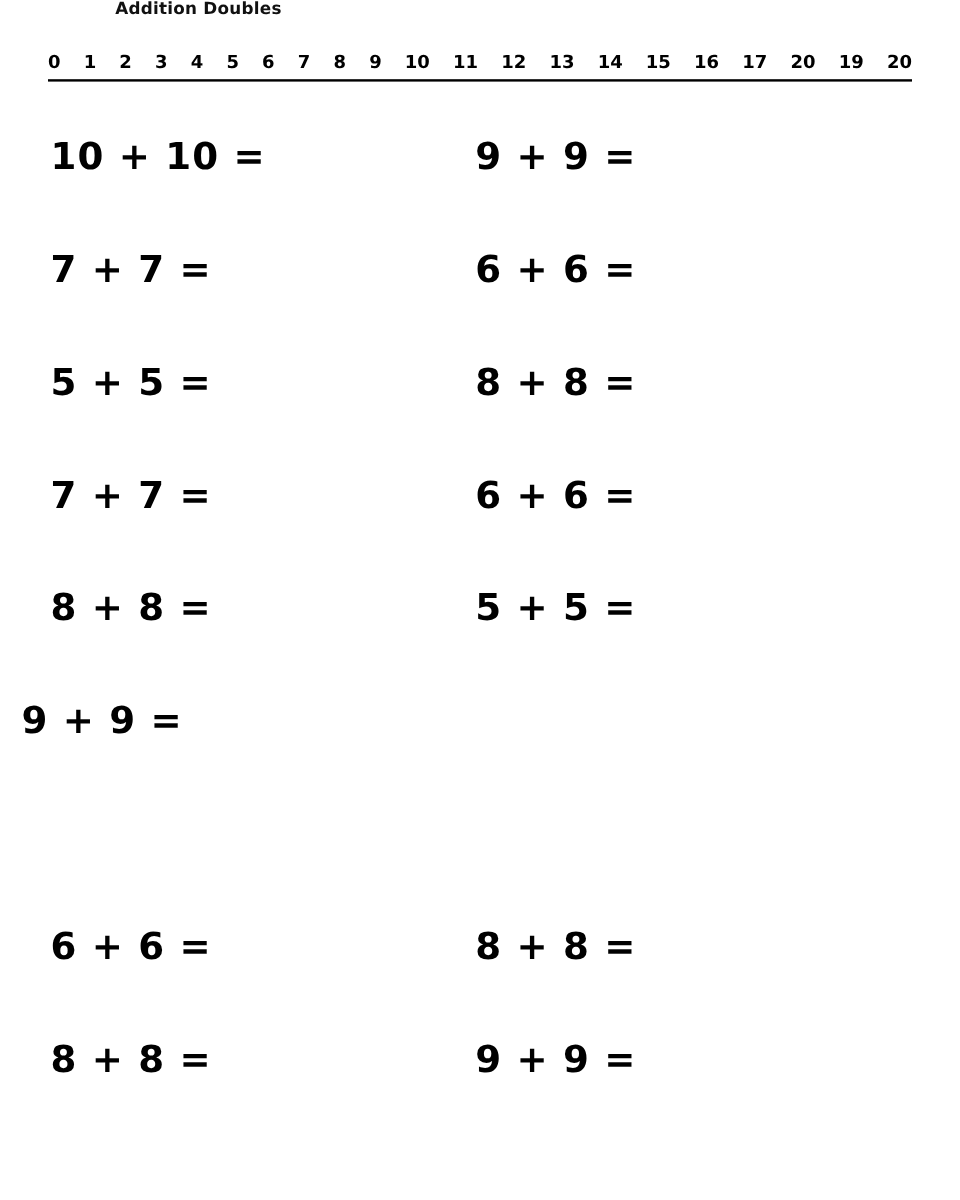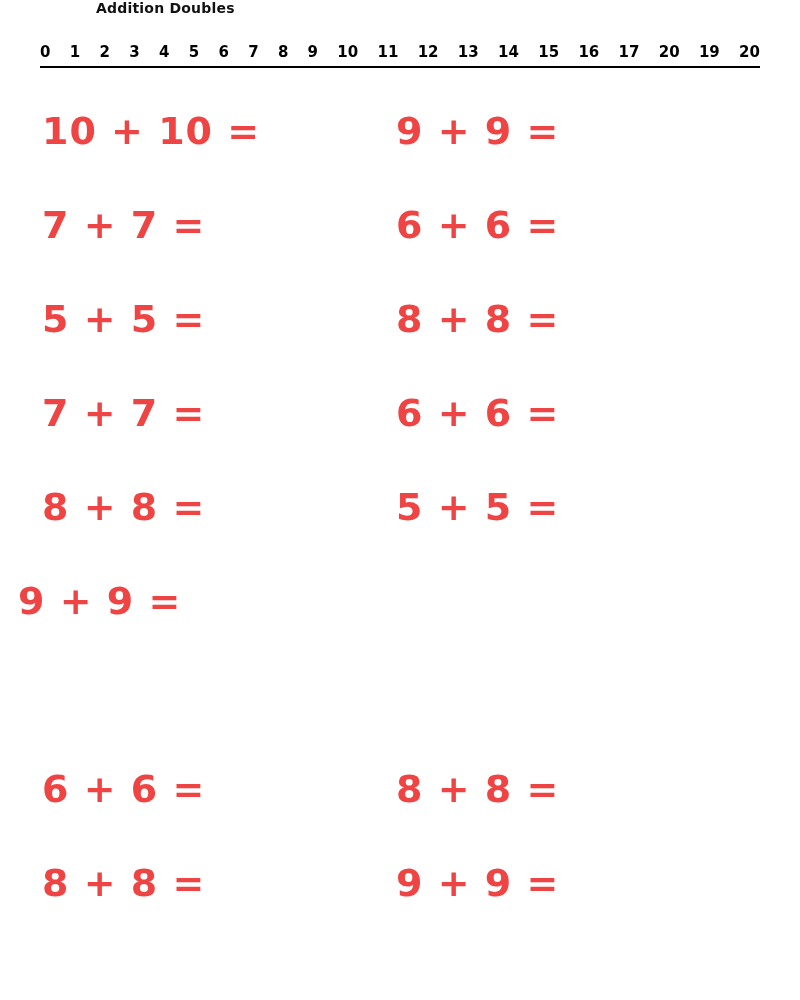--- a/index.html
+++ b/index.html
@@ -68,23 +68,23 @@
     left: 0;
     width: 800px;
   }
   .row {
     display: flex;
     height: 94px;
     align-items: center;
   }
   .cell {
     font-family: "DejaVu Sans", sans-serif;
-    font-size: 38px;
+    font-size: 31px;
     font-weight: 600;
-    color: #ef4444;
+    color: #000000;
     letter-spacing: 1px;
     white-space: nowrap;
   }
   .cell.left {
     width: 378px;
     padding-left: 42px;
     box-sizing: border-box;
   }
   .cell.right {
     width: 422px;

